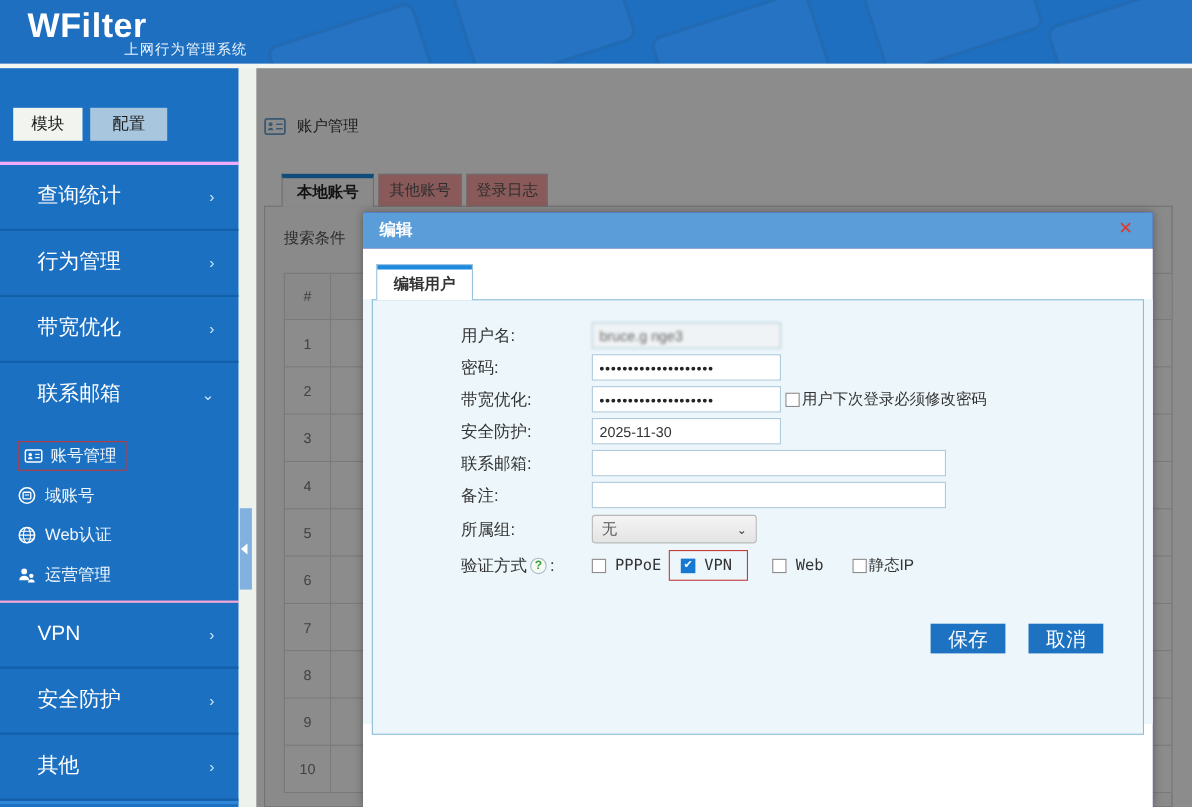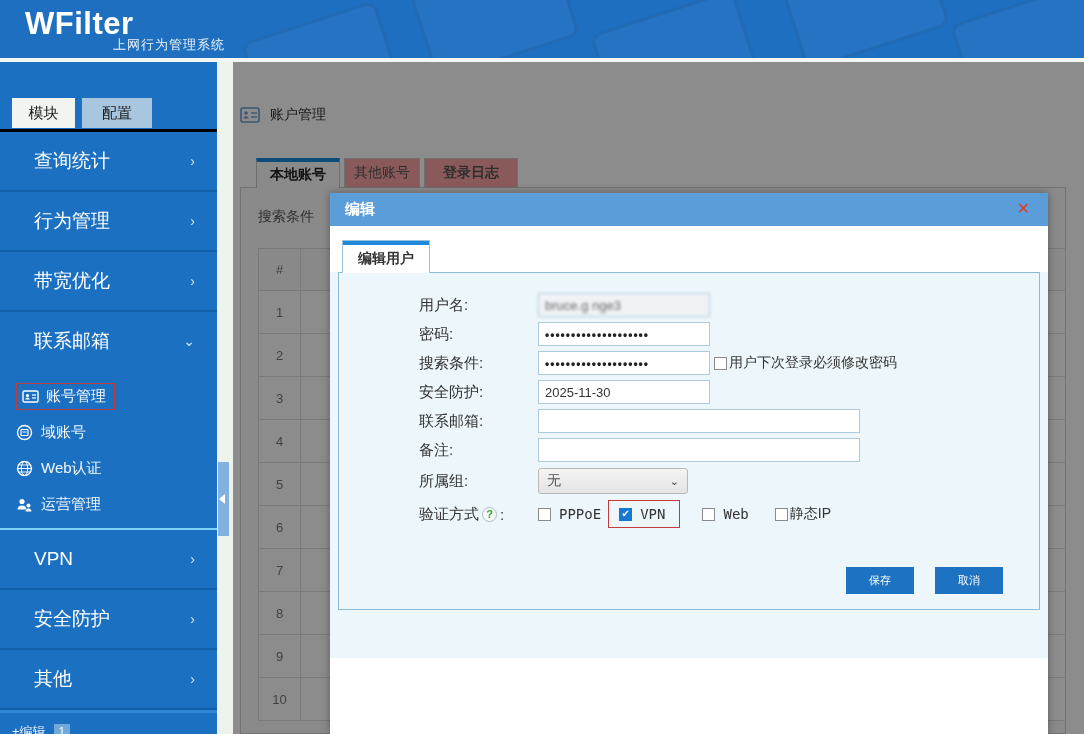--- a/index.html
+++ b/index.html
@@ -9,27 +9,27 @@
 
   
   #top-header { position:absolute; left:0; top:0; width:1084px; height:58px; background:#1e6fc0; overflow:hidden; }
   .kb { position:absolute; border:3px solid rgba(0,0,0,0.07); background:rgba(255,255,255,0.03); border-radius:10px; transform:rotate(-18deg); }
   #logo { position:absolute; left:25px; top:6px; color:#fff; font-size:31px; font-weight:bold; letter-spacing:0.5px; }
   #logo-sub { position:absolute; left:113px; top:36px; color:#eaf3fc; font-size:13px; letter-spacing:1px; }
   #header-sep { position:absolute; left:0; top:58px; width:1084px; height:4px; background:#f3f6f1; }
 
   
   #sidebar { position:absolute; left:0; top:62px; width:217px; height:672px; background:#1c70c2; color:#fff; }
-  #side-tabs { position:relative; height:70px; border-bottom:3px solid #000000;text-decoration:underline; }
+  #side-tabs { position:relative; height:88px; border-bottom:3px solid #f0abfc;text-decoration:underline; }
   .side-tab { position:absolute; top:36px; height:30px; text-align:center; line-height:30px; font-size:15px; color:#1a1a1a; cursor:pointer; }
   .side-tab.active { left:12px; width:63px; background:#f2f5ef; }
   .side-tab.inactive { left:82px; width:70px; background:#a9c6df; }
   .menu-item { position:relative; height:60px; line-height:58px; padding-left:34px; font-size:19px; color:#fff; border-bottom:2px solid #1360aa; cursor:pointer; }
   .menu-item .arrow { position:absolute; right:22px; top:0; font-size:14px; color:#cfe6fa; }
-  #submenu { padding:6px 4px 6px 0; border-bottom:2px solid #7dd3fc; }
+  #submenu { padding:6px 4px 6px 0; border-bottom:2px solid #f9a8d4; }
   .sub-item { position:relative; height:36px; display:flex; align-items:center; padding-left:16px; font-size:15px; color:#f2f8fd; cursor:pointer; }
   .sub-item .sicon { width:17px; height:17px; margin-right:8px; flex:0 0 auto; display:flex; }
   .sub-sel { display:inline-flex; align-items:center; border:1px solid #c23b3b; padding:3px 8px 3px 5px; }
   .sub-sel .sicon { margin-right:7px; }
   #side-footer { border-top:3px solid #2f86d6; padding:10px 0 0 12px; font-size:13px; color:#eef6fd; }
   #side-footer .badge { display:inline-block; margin-left:8px; padding:0 5px; background:#71a9d9; color:#fff; font-size:12px; line-height:16px; }
 
   
   #side-strip { position:absolute; left:217px; top:62px; width:16px; height:672px; background:#edf3ec; }
   #collapse-handle { position:absolute; left:1px; top:400px; width:11px; height:74px; background:#82b1e0; cursor:pointer; }
@@ -38,42 +38,42 @@
   
   #content { position:absolute; left:233px; top:62px; width:851px; height:672px; background:#ffffff; }
   #breadcrumb { position:absolute; left:7px; top:44px; display:flex; align-items:center; }
   #breadcrumb .bicon { width:20px; height:16px; margin-right:10px; display:flex; }
   #breadcrumb span { font-size:14px; color:#333; }
   #content-panel { position:absolute; left:7px; top:125px; right:18px; bottom:0; border:1px solid #cfcfcf; background:#fcfcfc; }
   .ctab { position:absolute; top:96px; height:30px; line-height:27px; text-align:center; font-size:14px; color:#555; background:#fca5a5; border:1px solid #c9c9c9; cursor:pointer; z-index:2; }
   .ctab.active { background:#fbfbfb; border-bottom:none; color:#222; font-weight:bold; border-top:4px solid #1e8ade; line-height:24px; }
   #ctab-0 { left:23px; width:84px; }
   #ctab-1 { left:111px; width:76px; }
-  #ctab-2 { left:191px; width:94px;font-weight:bold; }
+  #ctab-2 { left:191px; width:74px; }
   #search-label { position:absolute; left:25px; top:146px; font-size:14px; color:#555; }
   #bg-table { position:absolute; left:25px; top:186px; width:808px; border:1px solid #d9d9d9; border-bottom:none; background:#fff; }
   .trow { display:flex; height:43px; border-bottom:1px solid #dedede; }
   .trow.head { height:42px; background:#fafafa; }
   .trow .c1 { width:42px; border-right:1px solid #dedede; display:flex; align-items:center; justify-content:center; font-size:13px; color:#777; }
   .trow .c2 { flex:1; }
 
   
   #dim { position:absolute; left:233px; top:62px; width:851px; height:672px; background:rgba(0,0,0,0.45); z-index:5; }
 
   
   #modal { position:absolute; left:330px; top:193px; width:718px; height:541px; z-index:10; background:#4c1d95; box-shadow:0 0 8px rgba(0,0,0,0.35); }
   #m-header { position:absolute; left:0; top:0; width:718px; height:33px; background:#5b9dd8; display:flex; align-items:center; }
   #m-title { color:#fff; font-size:15px; font-weight:bold; margin-left:15px; }
   #m-close { position:absolute; right:18px; top:7px; color:#e0392a; font-size:16px; font-weight:bold; cursor:pointer; line-height:18px; }
   #m-body { position:absolute; left:0; top:33px; width:718px; height:508px; background:#fff; }
   #m-tab { position:absolute; left:12px; top:14px; width:88px; height:33px; background:#fff; border:1px solid #9cc3de; border-bottom:none; z-index:3; text-align:center; cursor:pointer; }
   #m-tab .bar { height:4px; background:#1e8ade; }
   #m-tab .lbl { font-size:14px; font-weight:bold; color:#333; line-height:27px; }
   #m-blue { position:absolute; left:0; top:46px; width:718px; height:386px; background:#edf6fa; }
-  #m-panel { position:absolute; left:8px; top:0; width:702px; height:338px; border:1px solid #8cbcda; background:#edf6fa; padding:20px 0 0 80px; }
+  #m-panel { position:absolute; left:8px; top:0; width:702px; height:396px; border:1px solid #8cbcda; background:#edf6fa; padding:20px 0 0 80px; }
   .frow { display:flex; align-items:center; height:24px; margin-bottom:5px; position:relative; }
   .frow .flabel { width:119px; font-size:15px; color:#333; flex:0 0 auto; display:flex; align-items:center; }
   .tin { height:24px; border:1px solid #aecadb; background:#fff; font-size:13px; color:#333; padding:0 6px; font-family:"Liberation Sans","DejaVu Sans",sans-serif; }
   .w-s { width:172px; }
   .w-l { width:322px; }
   .tin.ro { background:#f0f3f5; color:#666; filter:blur(1.4px); }
   .tin.pwd { font-size:12px; font-weight:bold; letter-spacing:1px; color:#222; padding-top:2px; }
   .side-check { display:flex; align-items:center; margin-left:4px; }
   .side-check .cb { margin-right:2px; }
   .side-check span.t { font-size:14px; color:#333; }
@@ -83,21 +83,21 @@
   #group-select .chev { margin-left:auto; font-size:11px; color:#444; }
   .frow.r7 { height:28px; margin-bottom:4px; }
   .frow.r8 { height:30px; }
   .cgroup { display:flex; align-items:center; }
   .copt { display:inline-flex; align-items:center; }
   .copt .cb { margin-right:8px; }
   .copt span.t { font-size:14px; color:#333; font-family:"DejaVu Sans Mono","Liberation Mono",monospace; }
   #vpn-wrap { border:1px solid #c23b3b; padding:5px 14px 5px 10px; margin-left:7px; margin-right:22px; display:inline-flex; align-items:center; }
   .qmark { width:15px; height:15px; border:1px solid #a9bcc6; border-radius:50%; background:#f6fbf4; color:#3a9d3a; font-size:11px; font-weight:bold; display:inline-flex; align-items:center; justify-content:center; margin:0 3px; }
   #m-buttons { position:absolute; right:36px; top:294px; display:flex; }
-  .mbtn { width:68px; height:27px; background:#1d73c2; color:#fff; font-size:11px; border:none; cursor:pointer; margin-left:21px; font-family:"Liberation Sans","DejaVu Sans",sans-serif; }
+  .mbtn { width:68px; height:27px; background:#1d73c2; color:#fff; font-size:18px; border:none; cursor:pointer; margin-left:21px; font-family:"Liberation Sans","DejaVu Sans",sans-serif; }
 </style>
 </head>
 <body>
 
 <div id="app">
 
   <div id="top-header">
     <div class="kb" style="left:420px; top:-30px; width:150px; height:90px;"></div>
     <div class="kb" style="left:600px; top:10px; width:150px; height:90px;"></div>
     <div class="kb" style="left:790px; top:-40px; width:150px; height:90px;"></div>
@@ -290,21 +290,21 @@
             <span class="flabel">用户名:</span>
             <input class="tin w-s ro" readonly="" value="bruce.g nge3" style="">
           </div>
 
           <div class="frow">
             <span class="flabel">密码:</span>
             <input class="tin w-s pwd" value="••••••••••••••••••••" style="">
           </div>
 
           <div class="frow">
-            <span class="flabel">搜索条件:</span>
+            <span class="flabel">带宽优化:</span>
             <input class="tin w-s pwd" value="••••••••••••••••••••" style="">
             <span class="side-check">
               <span class="cb"></span>
               <span class="t">用户下次登录必须修改密码</span>
             </span>
           </div>
 
           <div class="frow">
             <span class="flabel">安全防护:</span>
             <input class="tin w-s" value="2025-11-30" style="">

